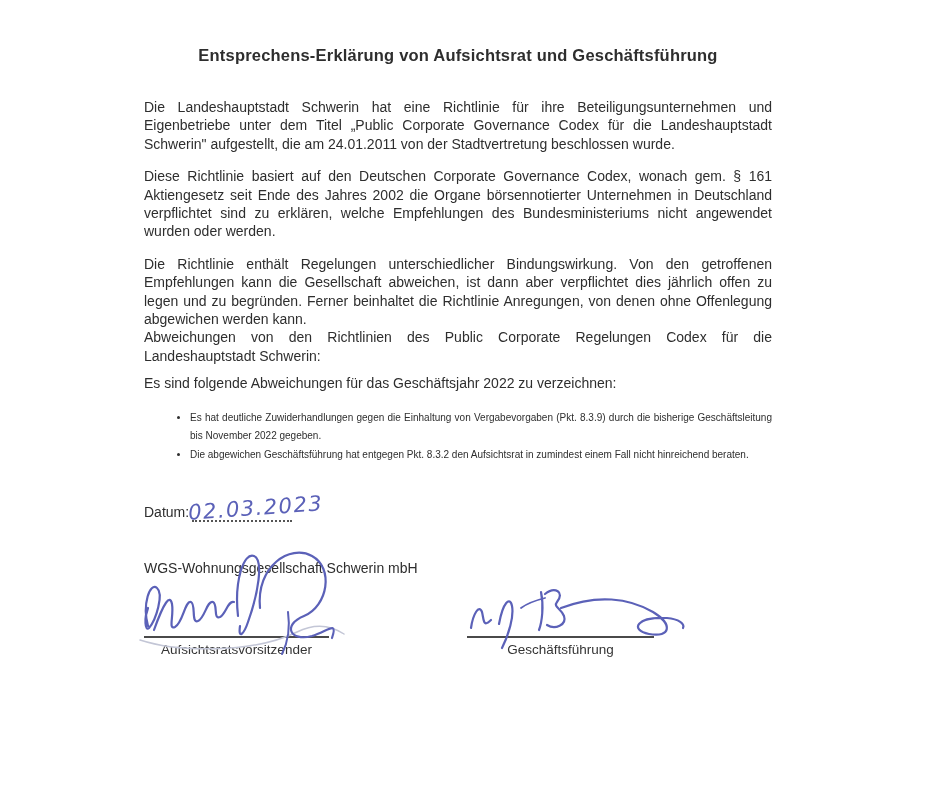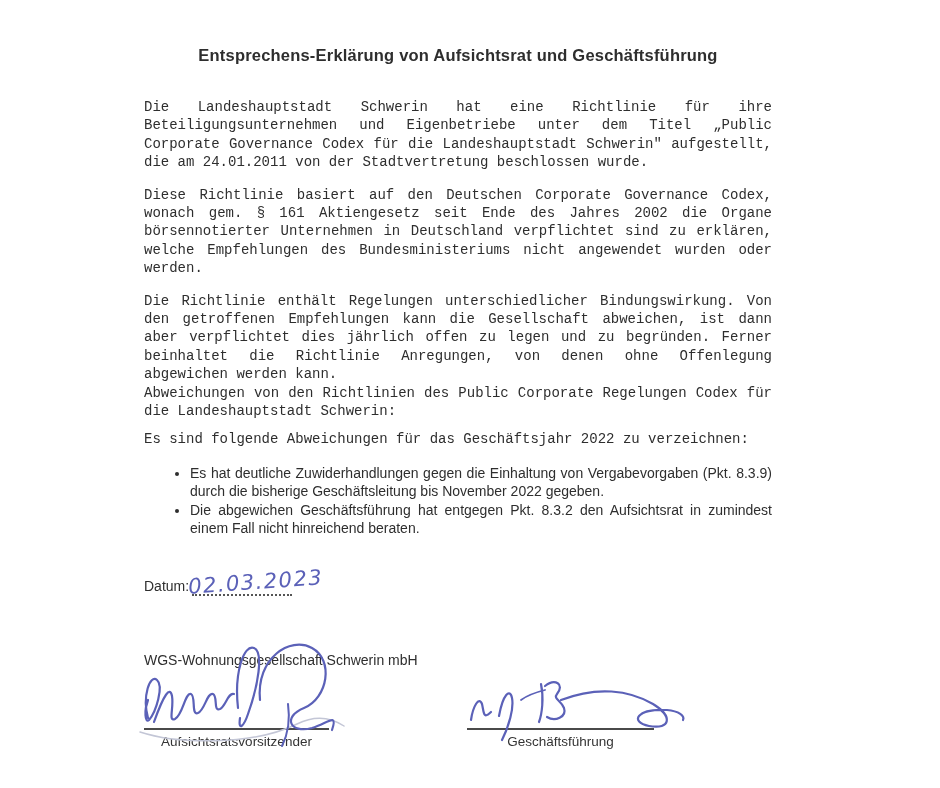--- a/index.html
+++ b/index.html
@@ -9,37 +9,37 @@
     position:relative; width:940px; height:788px; background:#ffffff;
     font-family:"Liberation Sans", sans-serif; color:var(--text);
     overflow:hidden;
   }
   .content { position:absolute; left:144px; top:0; width:628px; }
   .doc-title {
     margin-top:44px; margin-bottom:31px;
     font-size:16.5px; font-weight:bold; line-height:23px; text-align:center;
     letter-spacing:.2px;
   }
-  .para { font-size:14px; line-height:18.4px; text-align:justify;font-family:Liberation Mono, monospace; }
+  .para { font-size:14px; line-height:18.4px; text-align:justify; }
   .p0 { margin-bottom:14px; }
   .p1 { margin-bottom:14px; }
   .p2 { }
   .p3 { margin-bottom:9px; }
   .p4 { margin-bottom:16px; }
   ul.deviations { margin:0; padding-left:46px; list-style:disc outside; }
-  ul.deviations li { font-size:14px; line-height:18.4px; text-align:justify; }
+  ul.deviations li { font-size:10px; line-height:18.4px; text-align:justify; }
   .date-row { position:relative; margin-top:40px; height:26px; font-size:14px; }
   .date-label { display:inline-block; }
   .date-dots { position:absolute; left:48px; top:16px; width:100px; border-bottom:2px dotted #555; }
   .date-value {
     position:absolute; left:44px; top:-8px; font-size:21px; font-style:italic;
     color:var(--ink); letter-spacing:1.5px; transform:rotate(-4deg);
     font-family:"DejaVu Sans", sans-serif; white-space:nowrap;
   }
-  .company { margin-top:48px; font-size:14px; }
+  .company { margin-top:30px; font-size:14px; }
   .sig-area { position:relative; margin-top:14px; height:92px; }
   .sig-block { position:absolute; top:0; }
   .sig-block.left { left:0; width:185px; }
   .sig-block.right { left:323px; width:187px; }
   .sig-rule { position:absolute; top:46px; left:0; width:100%; border-top:2px solid var(--rule); }
   .sig-label { position:absolute; top:52px; left:0; width:100%; text-align:center; font-size:13.5px; color:#343434; }
   .sig-ink { position:absolute; pointer-events:none; z-index:2; }
   .sig-ink.left { left:-12px; top:-52px; }
   .sig-ink.right { left:-10px; top:-22px; }
   svg path { fill:none; stroke-linecap:round; }

